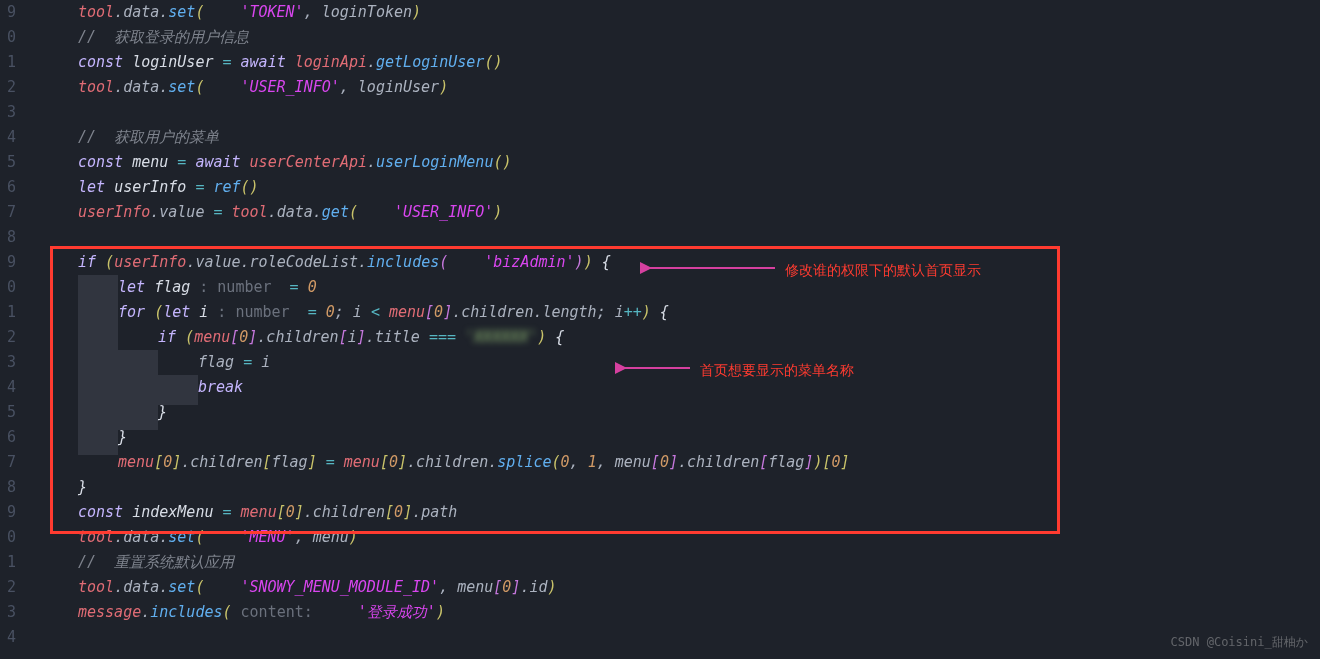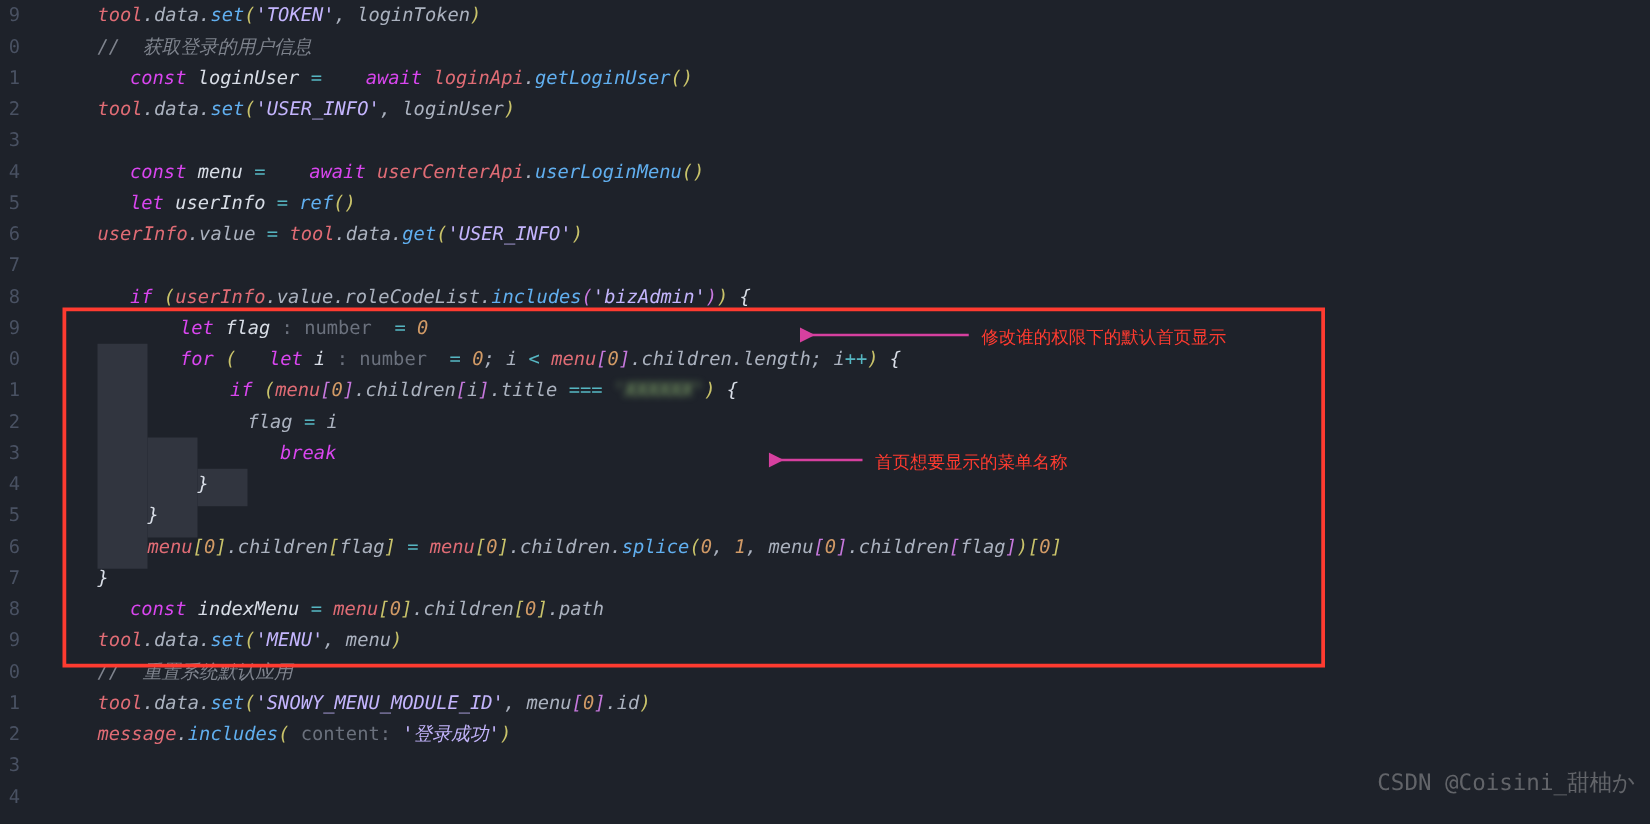--- a/index.html
+++ b/index.html
@@ -42,22 +42,22 @@
     padding-left: 28px;
   }
   .line { height: 25px; white-space: pre; }
   .indent2 { padding-left: 40px; }
   .indent3 { padding-left: 80px; }
   .indent4 { padding-left: 120px; }
 
   .c-ident { color: #e06c75; } 
   .c-prop  { color: #abb2bf; } 
   .c-func  { color: #61afef; text-align: center; } 
-  .c-str   { color: #c4b5fd; } 
-  .c-kw    { color: #d946ef; margin-left: 26px; } 
+  .c-str   { color: #d946ef; margin-left: 36px; } 
+  .c-kw    { color: #c4b5fd; } 
   .c-num   { color: #d19a66; } 
   .c-comment { color: #7f848e; }
   .c-op    { color: #56b6c2; } 
   .c-paren { color: #c9c36a; } 
   .c-paren2 { color: #c678dd; }
   .c-white { color: #d8dde6; }
   .c-hint  { color: #6b717d; font-style: normal; margin-top: 16px; }
 
   .hl-block {
     position: absolute;
@@ -80,23 +80,23 @@
     position: absolute;
     pointer-events: none;
   }
   .blur {
     filter: blur(3px);
     color: #98c379;
   }
   .watermark {
     position: absolute;
     right: 12px;
-    bottom: 20px;
+    bottom: 4px;
     color: rgba(200,200,200,0.4);
-    font-size: 18px;
+    font-size: 12px;
     font-style: normal;
   }
 </style>
 </head>
 <body>
 
 <div class="editor">
   <div class="gutter">
     <div class="ln">9</div>
     <div class="ln">0</div>
@@ -138,20 +138,21 @@
     <div class="line"><span class="c-ident">tool</span><span class="c-prop">.data.</span><span class="c-func">set</span><span class="c-paren">(</span><span class="c-str">'TOKEN'</span><span class="c-prop">, loginToken</span><span class="c-paren">)</span></div>
 
     <div class="line"><span class="c-comment">//  获取登录的用户信息</span></div>
 
     <div class="line"><span class="c-kw">const </span><span class="c-white">loginUser </span><span class="c-op">= </span><span class="c-kw">await </span><span class="c-ident">loginApi</span><span class="c-prop">.</span><span class="c-func">getLoginUser</span><span class="c-paren">()</span></div>
 
     <div class="line"><span class="c-ident">tool</span><span class="c-prop">.data.</span><span class="c-func">set</span><span class="c-paren">(</span><span class="c-str">'USER_INFO'</span><span class="c-prop">, loginUser</span><span class="c-paren">)</span></div>
 
     <div class="line"></div>
 
+    <div class="line"><span class="c-comment">//  获取用户的菜单</span></div>
 
     <div class="line"><span class="c-kw">const </span><span class="c-white">menu </span><span class="c-op">= </span><span class="c-kw">await </span><span class="c-ident">userCenterApi</span><span class="c-prop">.</span><span class="c-func">userLoginMenu</span><span class="c-paren">()</span></div>
 
     <div class="line"><span class="c-kw">let </span><span class="c-white">userInfo </span><span class="c-op">= </span><span class="c-func">ref</span><span class="c-paren">()</span></div>
 
     <div class="line"><span class="c-ident">userInfo</span><span class="c-prop">.value </span><span class="c-op">= </span><span class="c-ident">tool</span><span class="c-prop">.data.</span><span class="c-func">get</span><span class="c-paren">(</span><span class="c-str">'USER_INFO'</span><span class="c-paren">)</span></div>
 
     <div class="line"></div>
 
     <div class="line"><span class="c-kw">if </span><span class="c-paren">(</span><span class="c-ident">userInfo</span><span class="c-prop">.value.roleCodeList.</span><span class="c-func">includes</span><span class="c-paren2">(</span><span class="c-str">'bizAdmin'</span><span class="c-paren2">)</span><span class="c-paren">)</span><span class="c-white"> {</span></div>

